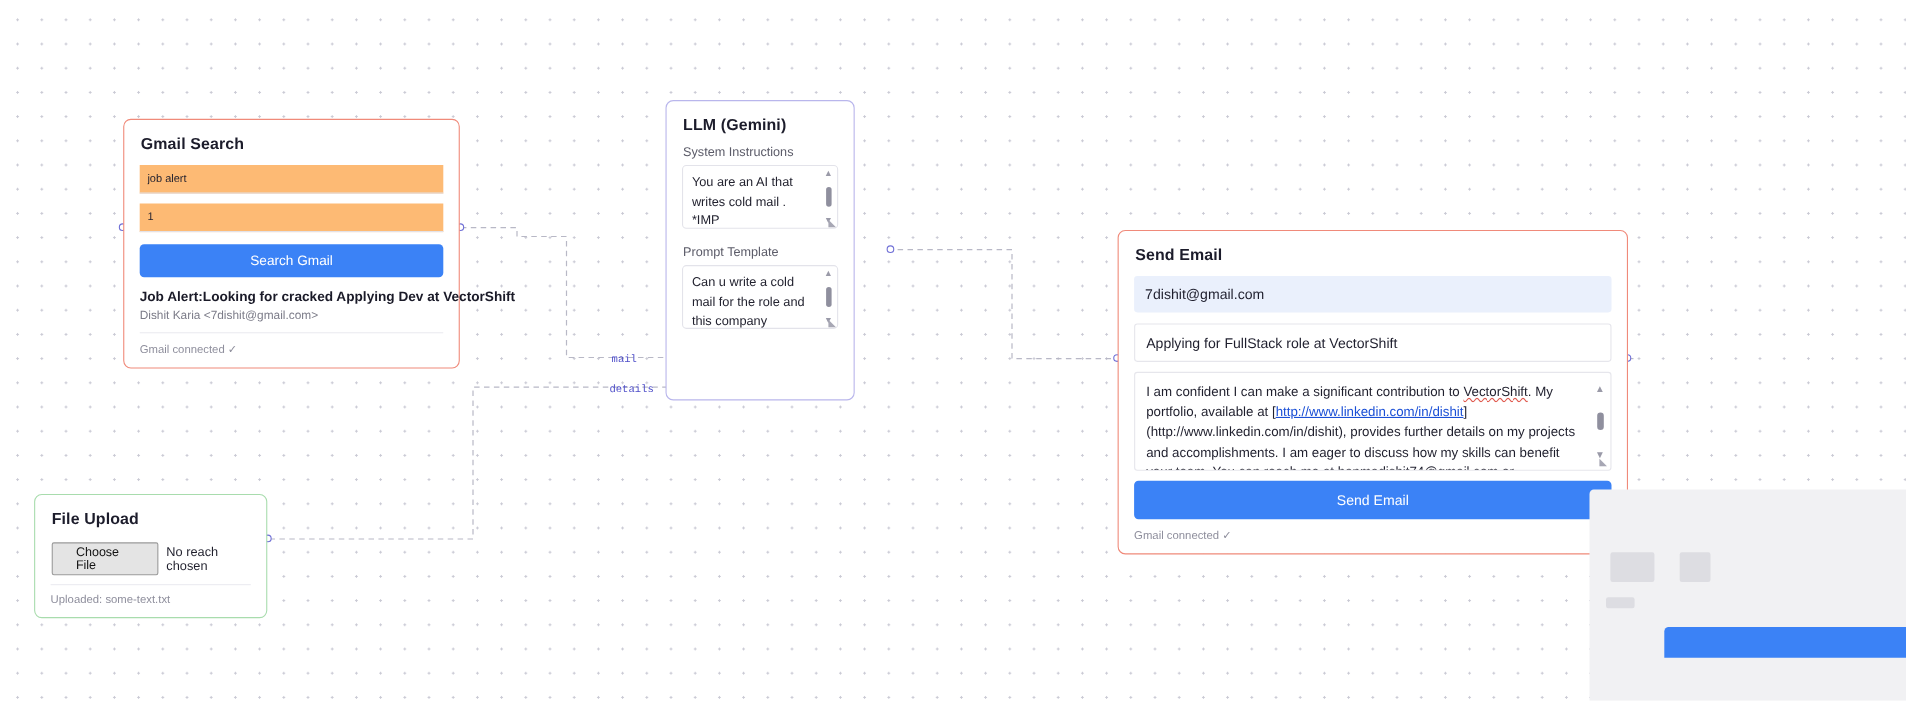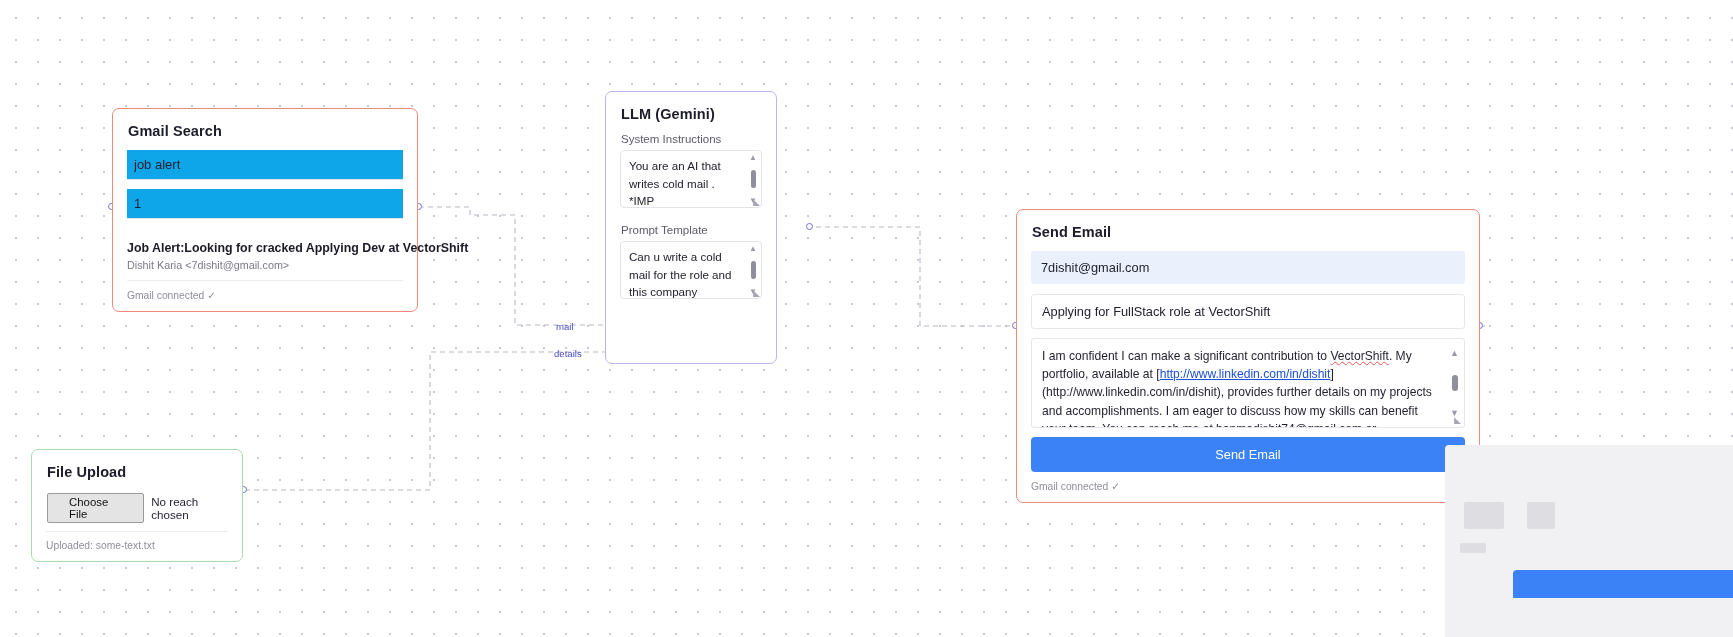--- a/index.html
+++ b/index.html
@@ -39,23 +39,23 @@
   }
   .field-label {
     font-size: 11.5px;
     color: #5b5b68;
     margin: 2px 0 5px 1px;
   }
   .txt-input {
     width: 100%;
     border: none;
     border-bottom: 1.1px solid #e2e2e8;
-    background: #0ea5e9;
-    font-family: "Liberation Sans", sans-serif;
-    font-size: 13px;
+    background: #fdba74;
+    font-family: "Liberation Sans", sans-serif;
+    font-size: 10px;
     color: #1e1e2d;
     padding: 7px 6px 7px 7px;
     outline: none;
     display: block;
   }
   .btn-primary {
     width: 100%;
     background: #3b82f6;
     color: #ffffff;
     border: none;
@@ -129,21 +129,21 @@
     width: 7px; height: 7px;
     border-radius: 50%;
     background: #ffffff;
     border: 1.4px solid #6f6fd6;
   }
   .edge-label {
     position: absolute;
     font-size: 9.6px;
     color: #4e4ec9;
     background: transparent;
-    font-family: Liberation Sans, sans-serif;
+    font-family: Liberation Mono, monospace;
   }
   
   #node-gmail-search {
     left: 112px; top: 108px; width: 306px;
     border: 1.4px solid #f08a7a;
   }
   #node-llm {
     left: 605px; top: 91px; width: 172px;
     border: 1.4px solid #b9b6ec;
   }
@@ -278,20 +278,21 @@
 
   <div class="edge-label" style="left:556px; top:321px;">mail</div>
   <div class="edge-label" style="left:554px; top:348px;">details</div>
 
   <div class="node" id="node-gmail-search">
     <div class="node-title">Gmail Search</div>
     <input class="txt-input" value="job alert" style="">
     <div style="height:9px;"></div>
     <input class="txt-input" value="1" style="">
     <div style="height:11px;"></div>
+    <button class="btn-primary">Search Gmail</button>
     <div class="result-title">Job Alert:Looking for cracked Applying Dev at VectorShift</div>
     <div class="result-sub">Dishit Karia &lt;7dishit@gmail.com&gt;</div>
     <div class="connected-note">Gmail connected ✓</div>
   </div>
 
   <div class="node" id="node-llm">
     <div class="node-title">LLM (Gemini)</div>
 
     <div class="field-label">System Instructions</div>
     <div class="ta-wrap">

